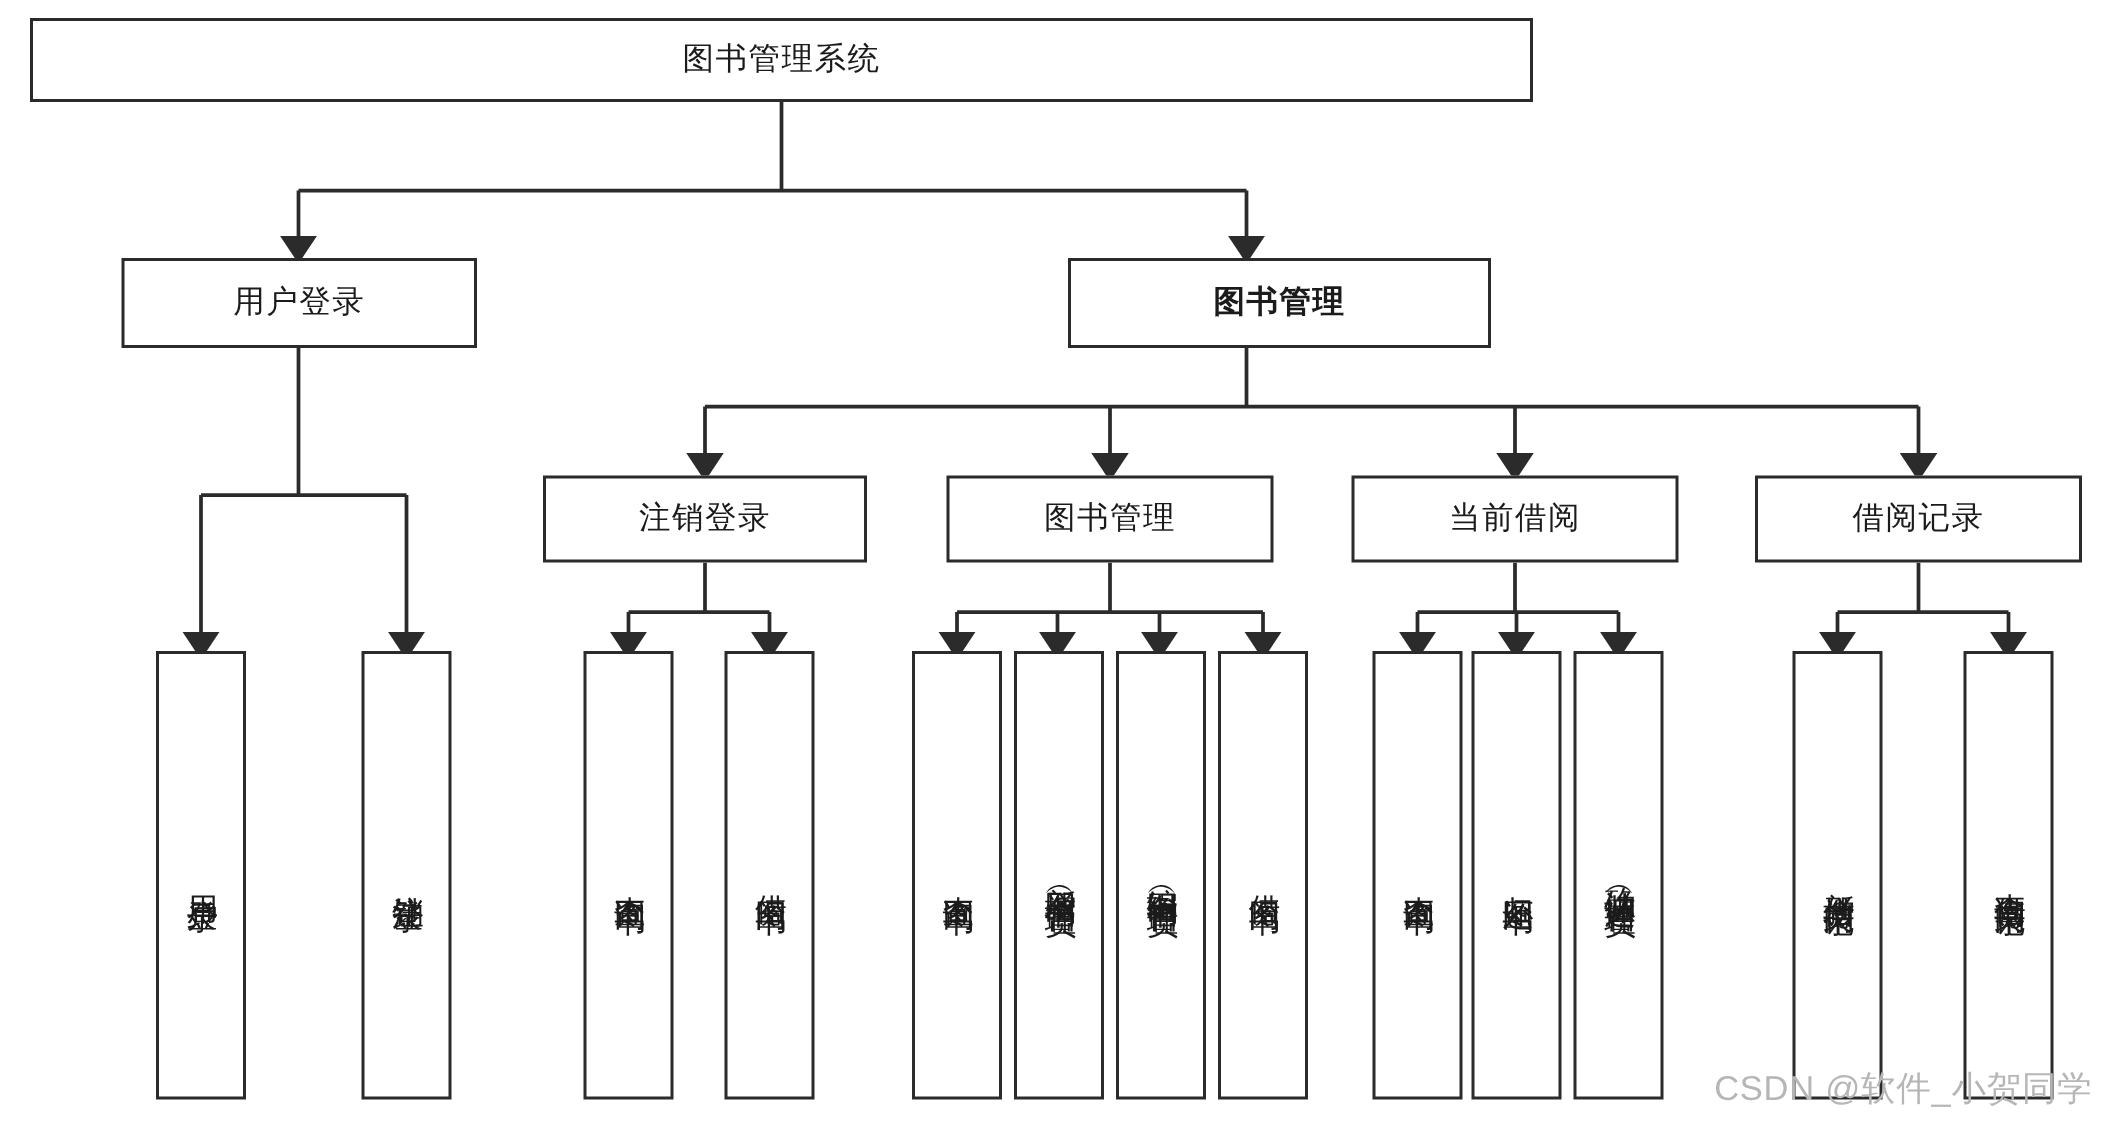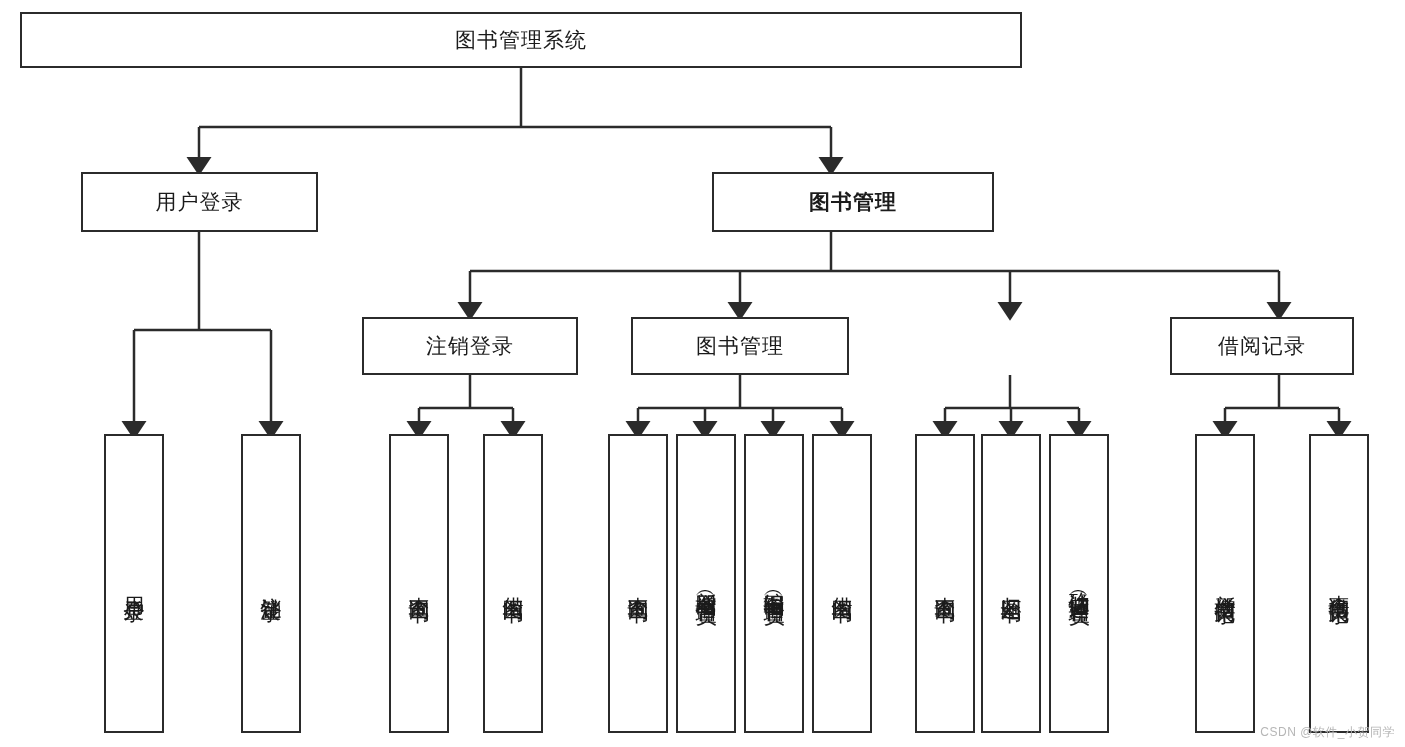--- a/index.html
+++ b/index.html
@@ -51,21 +51,21 @@
     text-orientation: upright;
     font-size: 21px;
     letter-spacing: 2px;
     line-height: 1.05;
     white-space: nowrap;
   }
   #watermark {
     position: absolute;
     right: 10px;
     bottom: 6px;
-    font-size: 12px;
+    font-size: 23px;
     color: #b6b6b6;
     letter-spacing: 0.5px;
     white-space: nowrap;
   }
 </style>
 </head>
 <body>
 
 <div id="canvas">
 
@@ -129,21 +129,24 @@
   <div class="node horiz" style="left:712px; top:172px; width:282px; height:60px;font-weight:bold;">
     <span class="lbl">图书管理</span>
   </div>
 
   <div class="node horiz" style="left:362px; top:317px; width:216px; height:58px;">
     <span class="lbl">注销登录</span>
   </div>
   <div class="node horiz" style="left:631px; top:317px; width:218px; height:58px;">
     <span class="lbl">图书管理</span>
   </div>
-  <div class="node horiz" style="left:1170px; top:317px; width:184px; height:58px;">
+  <div class="node horiz" style="left:901px; top:317px; width:218px; height:58px;">
+    <span class="lbl">当前借阅</span>
+  </div>
+  <div class="node horiz" style="left:1170px; top:317px; width:218px; height:58px;">
     <span class="lbl">借阅记录</span>
   </div>
 
   <div class="node vert" style="left:104px; top:434px; width:60px; height:299px;">
     <span class="lbl">用户登录</span>
   </div>
   <div class="node vert" style="left:241px; top:434px; width:60px; height:299px;">
     <span class="lbl">注销登录</span>
   </div>
 

